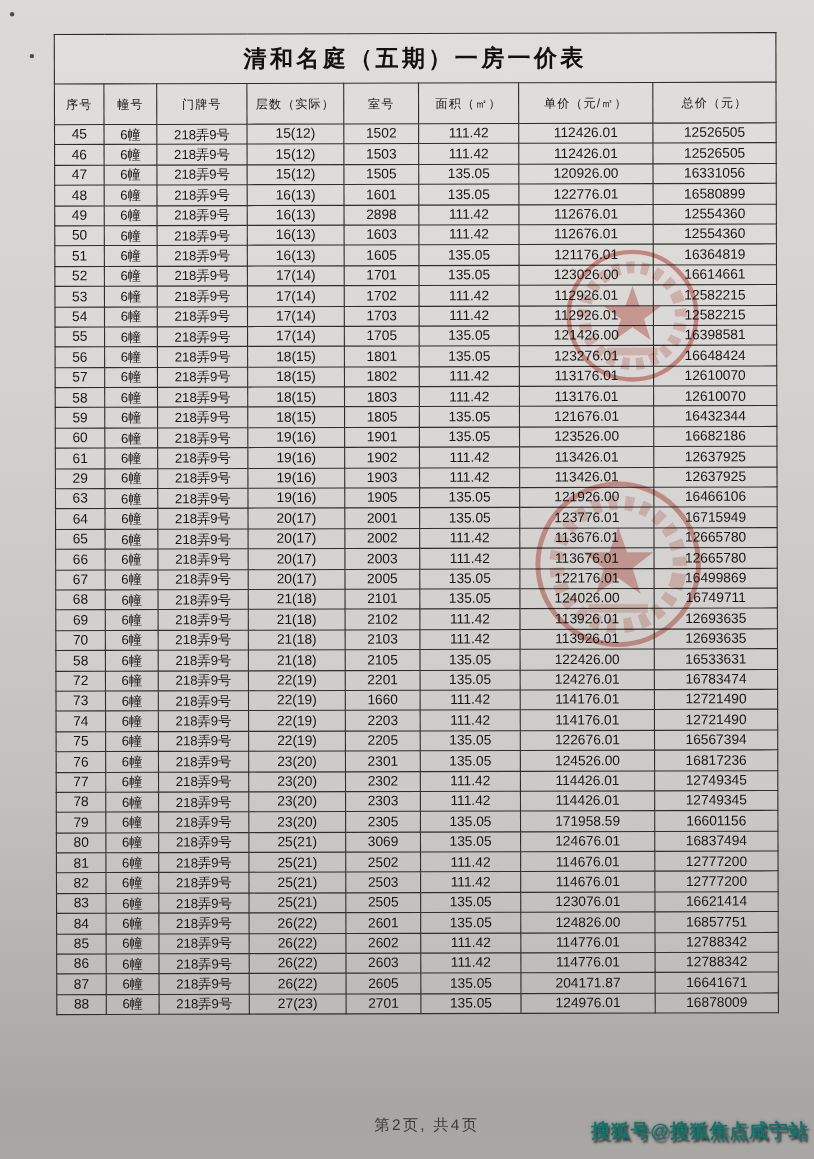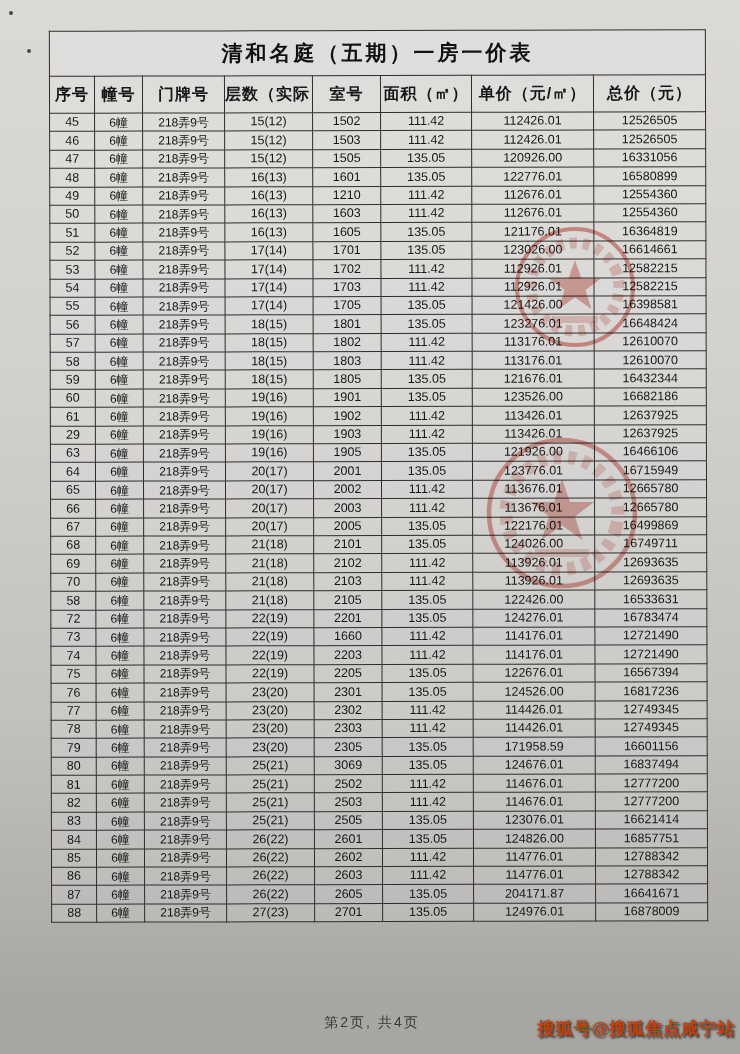--- a/index.html
+++ b/index.html
@@ -21,36 +21,36 @@
   }
   table.price th,table.price td{
     border:1.6px solid #2e2d2c;
     padding:0;text-align:center;vertical-align:middle;
     overflow:hidden;white-space:nowrap;
   }
   tr.title-row th{
     height:44px;font-size:21px;font-weight:bold;letter-spacing:3px;color:#111;
   }
   tr.header-row th{
-    height:36px;font-size:16px;font-weight:bold;letter-spacing:1px;
+    height:36px;font-size:11px;font-weight:normal;letter-spacing:1px;
   }
   tbody td{height:17.4px;font-size:12.5px;line-height:1;}
   td.c-addr,td.c-bldg{font-size:12px;}
 
   .stamp{position:absolute;mix-blend-mode:multiply;opacity:0.85;pointer-events:none;}
   .stamp1{left:512px;top:224px;width:126px;height:126px;}
   .stamp2{left:483px;top:434px;width:158px;height:158px;}
 
   .footer-text{
-    position:absolute;left:44px;top:1014px;width:656px;text-align:center;
+    position:absolute;left:60px;top:1014px;width:656px;text-align:center;
     font-size:14px;color:#3a3a38;letter-spacing:2px;
   }
   .watermark{
     position:absolute;right:5px;top:1017px;
-    font-size:17px;font-weight:bold;color:#c2410c;letter-spacing:1px;
+    font-size:17px;font-weight:bold;color:#0f766e;letter-spacing:1px;
     text-shadow:2px 2px 2px rgba(45,45,45,0.9),0 0 3px rgba(70,70,70,0.6);
   }
 </style>
 </head>
 <body>
 
 <div class="speck speck1"></div>
 <div class="speck speck2"></div>
 
 <table class="price">
@@ -122,21 +122,21 @@
     <td class="c-area">135.05</td>
     <td class="c-unit">122776.01</td>
     <td class="c-tot">16580899</td>
   </tr>
 
   <tr>
     <td class="c-idx">49</td>
     <td class="c-bldg">6幢</td>
     <td class="c-addr">218弄9号</td>
     <td class="c-flr">16(13)</td>
-    <td class="c-room">1210</td>
+    <td class="c-room">2898</td>
     <td class="c-area">111.42</td>
     <td class="c-unit">112676.01</td>
     <td class="c-tot">12554360</td>
   </tr>
 
   <tr>
     <td class="c-idx">50</td>
     <td class="c-bldg">6幢</td>
     <td class="c-addr">218弄9号</td>
     <td class="c-flr">16(13)</td>

